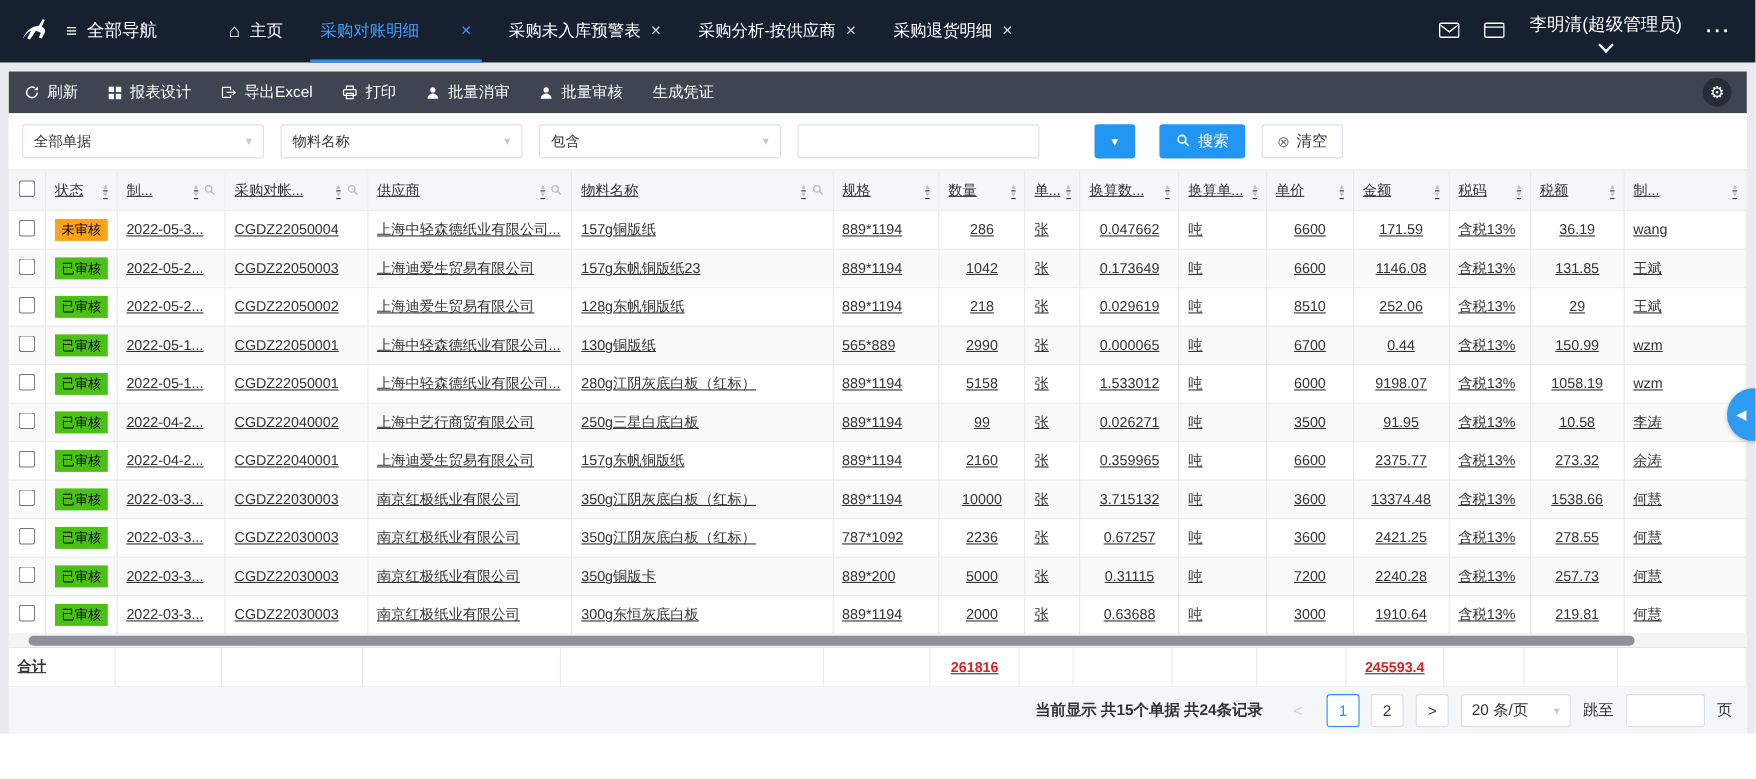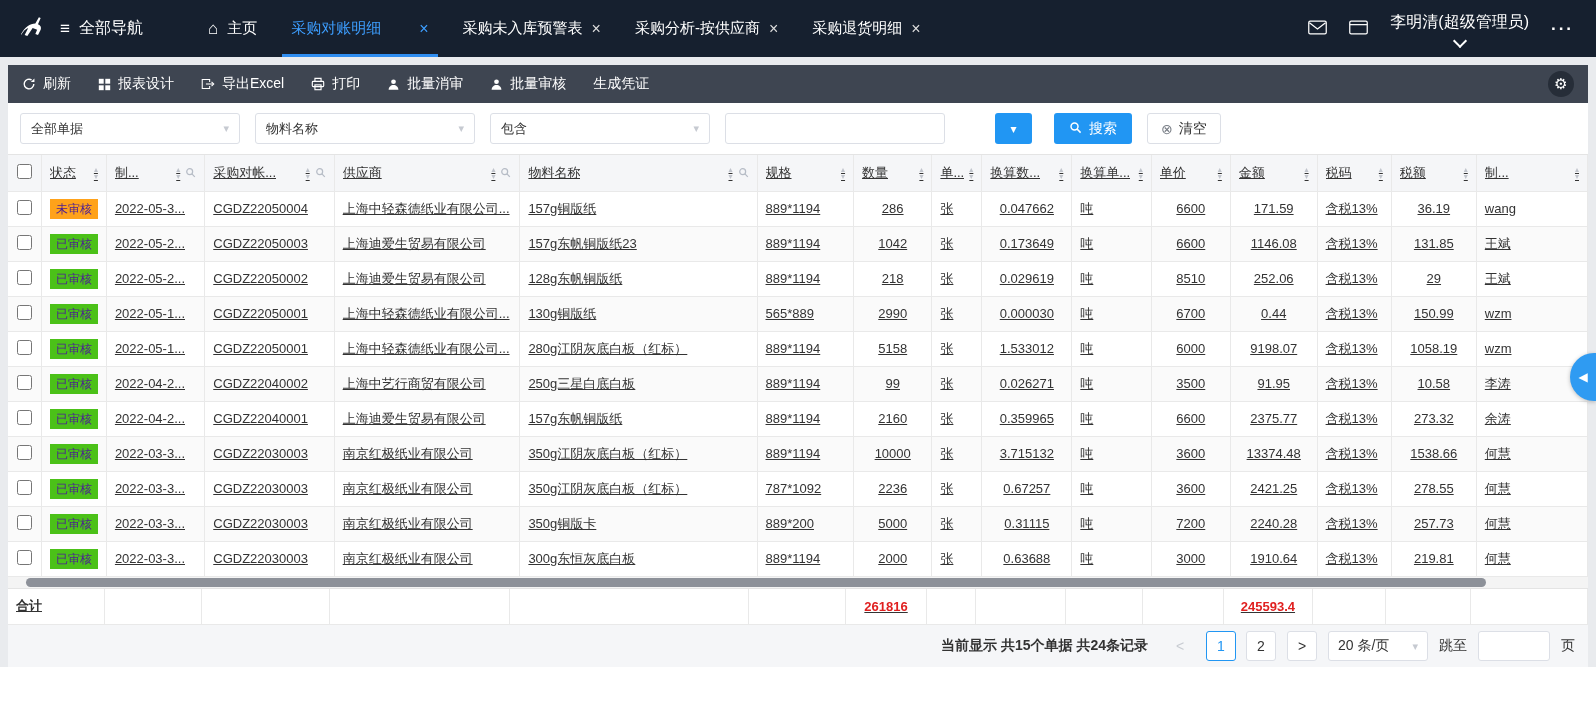--- a/index.html
+++ b/index.html
@@ -47,21 +47,21 @@
   .clear-x { color:#7a7f87; font-size:14px; }
 
   
   .table-wrap { overflow:hidden; border-top:1px solid #e4e4e4; }
   table { border-collapse:collapse; table-layout:fixed;text-decoration:underline; }
   th, td { border-right:1px solid #e9e9e9; border-bottom:1px solid #e9e9e9; padding:0 8px; height:35px; white-space:nowrap; overflow:hidden; font-size:13px; text-align:left; }
   thead th { background:#f5f6f8; font-weight:normal; color:#333; height:36px; }
   tbody tr:nth-child(even) td { background:#fafafa; }
   td.c-center, th.c-center { text-align:center; padding:0; }
   .num { text-align:center; }
-  .badge { display:inline-block; padding:2px 6px; color:#4c1d95; font-size:12px; line-height:16px; }
+  .badge { display:inline-block; padding:2px 6px; color:#000000; font-size:12px; line-height:16px; }
   .th-in { display:flex; align-items:center; gap:5px; }
   .th-in .lbl { overflow:hidden; text-overflow:ellipsis; }
   .sorts { display:flex; flex-direction:column; line-height:7px; font-size:8px; color:#c0c4cc; margin-left:auto; cursor:pointer; }
   .th-mag { display:flex; align-items:center; cursor:pointer; }
   input[type="checkbox"] { width:15px; height:15px; }
 
   
   .hscroll { height:12px; background:#f4f4f4; border-bottom:1px solid #e4e4e4; position:relative; }
   .hthumb { position:absolute; top:1px; left:18px; height:9px; width:1460px; background:#8d9199; border-radius:5px; cursor:pointer; }
 
@@ -488,21 +488,21 @@
             <tr>
               <td class="c-center"><input type="checkbox" style=""></td>
               <td><span class="badge" style="background:#4bc118">已审核</span></td>
               <td class="">2022-05-1...</td>
               <td class="">CGDZ22050001</td>
               <td class="">上海中轻森德纸业有限公司...</td>
               <td class="">130g铜版纸</td>
               <td class="">565*889</td>
               <td class="num">2990</td>
               <td class="">张</td>
-              <td class="num">0.000030</td>
+              <td class="num">0.000065</td>
               <td class="">吨</td>
               <td class="num">6700</td>
               <td class="num">0.44</td>
               <td class="">含税13%</td>
               <td class="num">150.99</td>
               <td class="">wzm</td>
             </tr>
             <tr>
               <td class="c-center"><input type="checkbox" style=""></td>
               <td><span class="badge" style="background:#4bc118">已审核</span></td>

